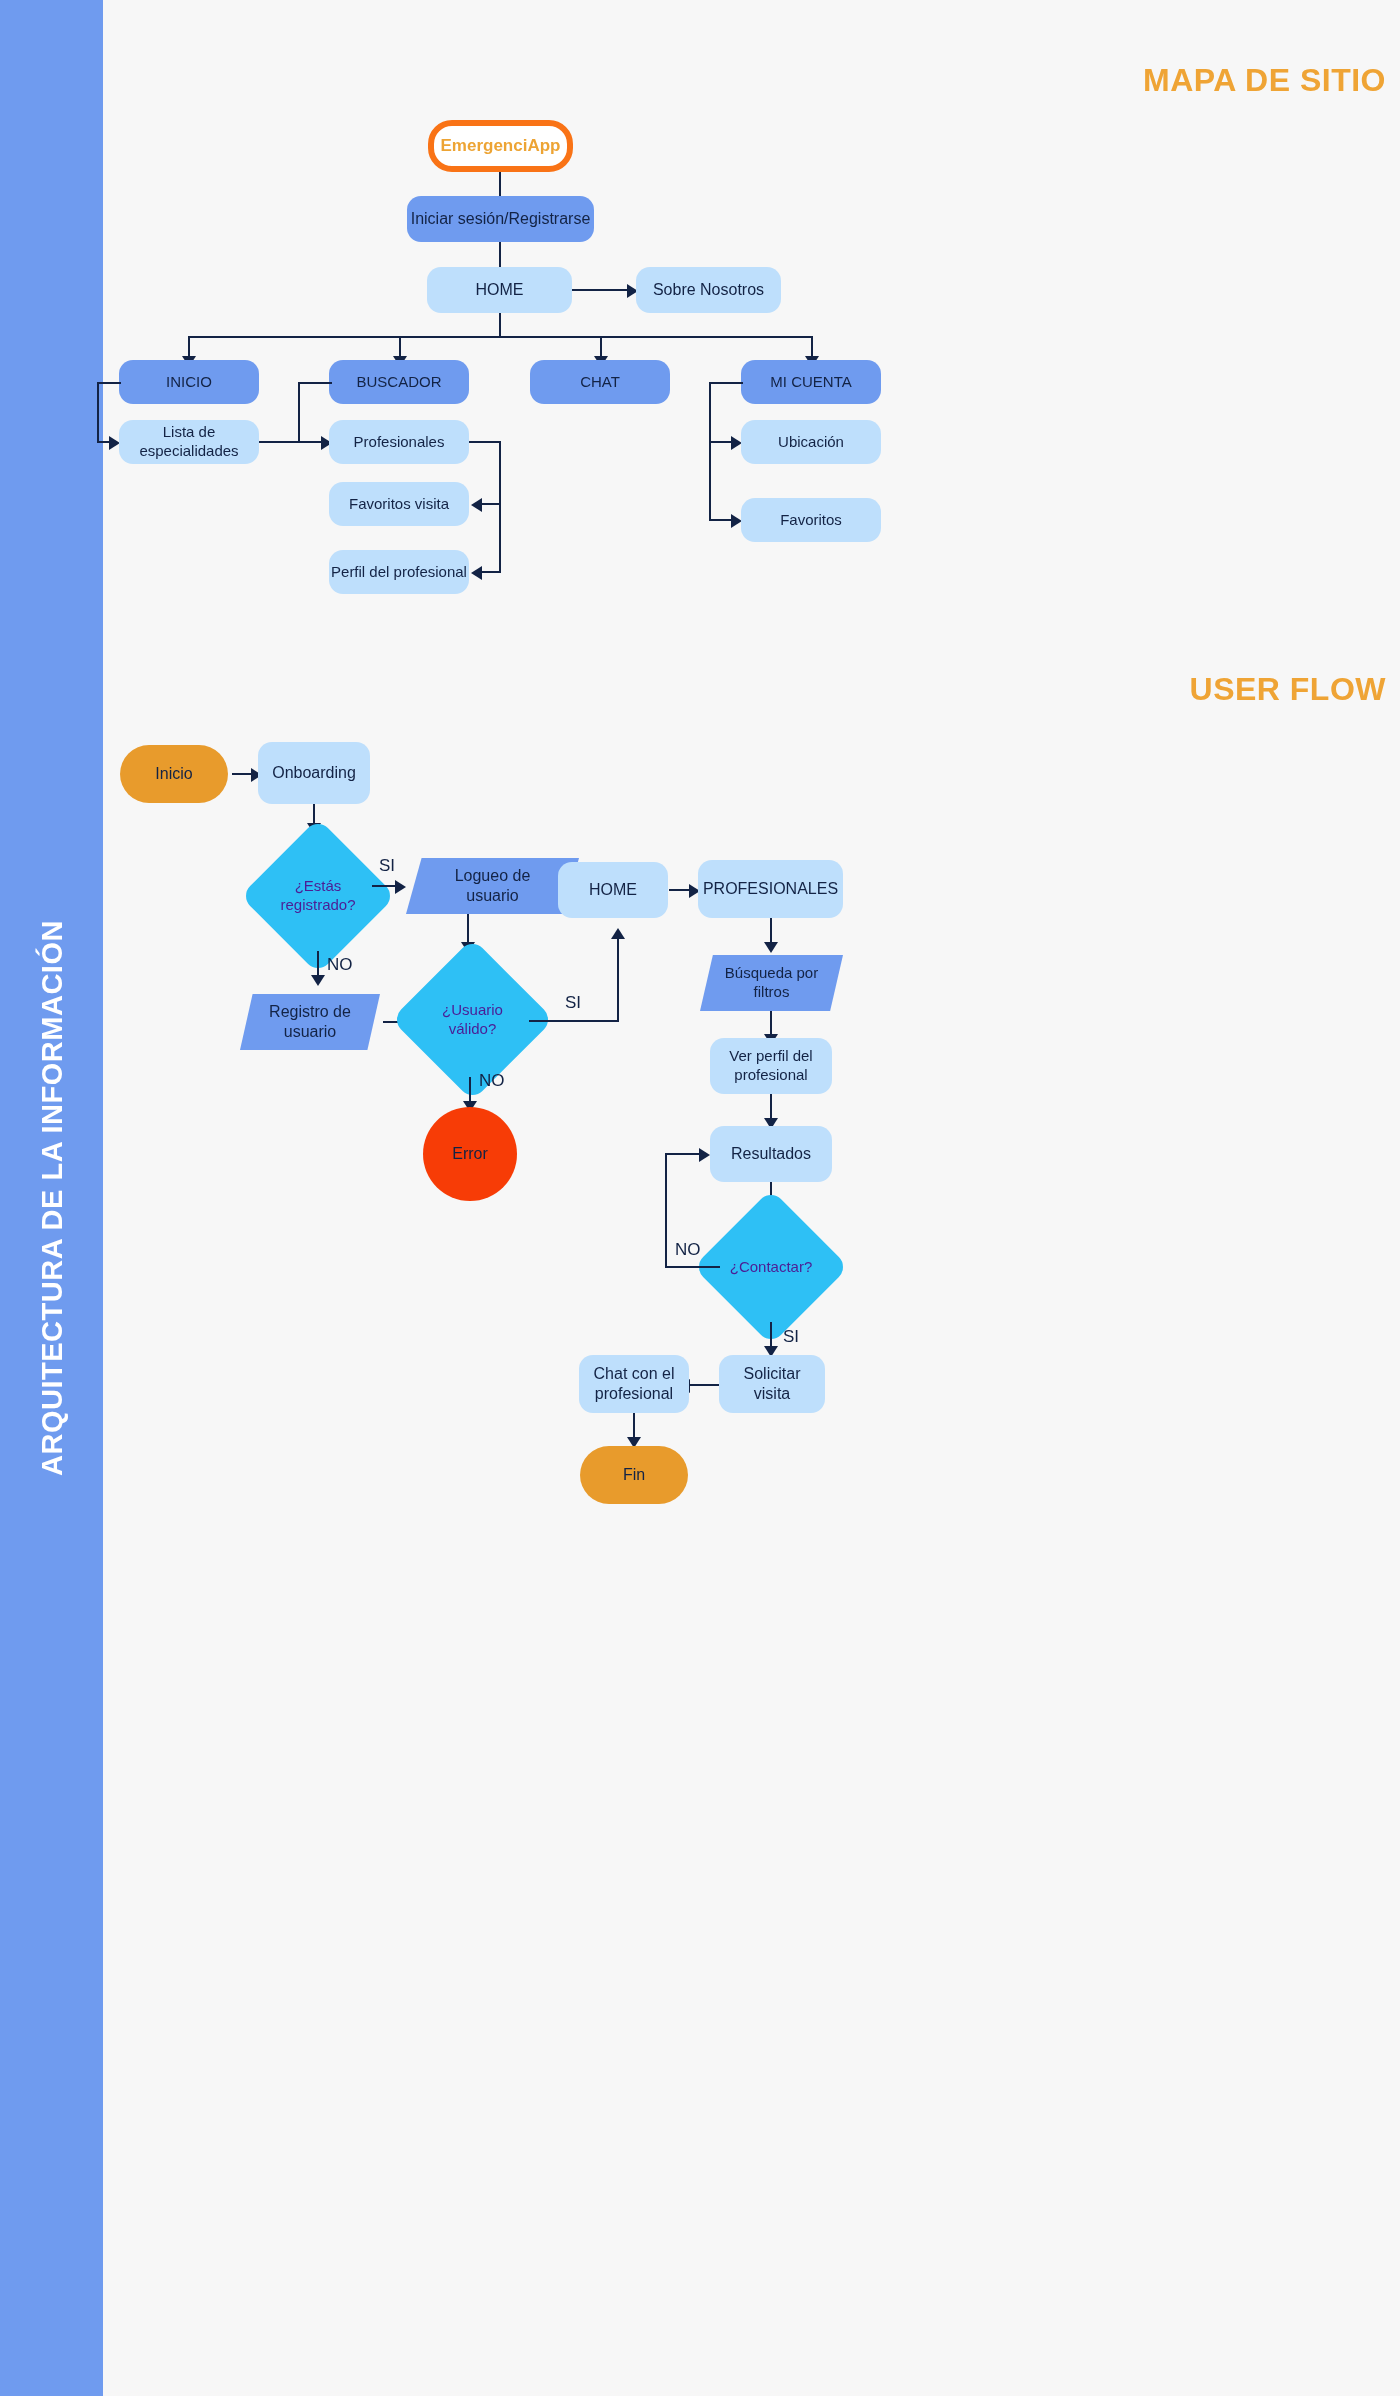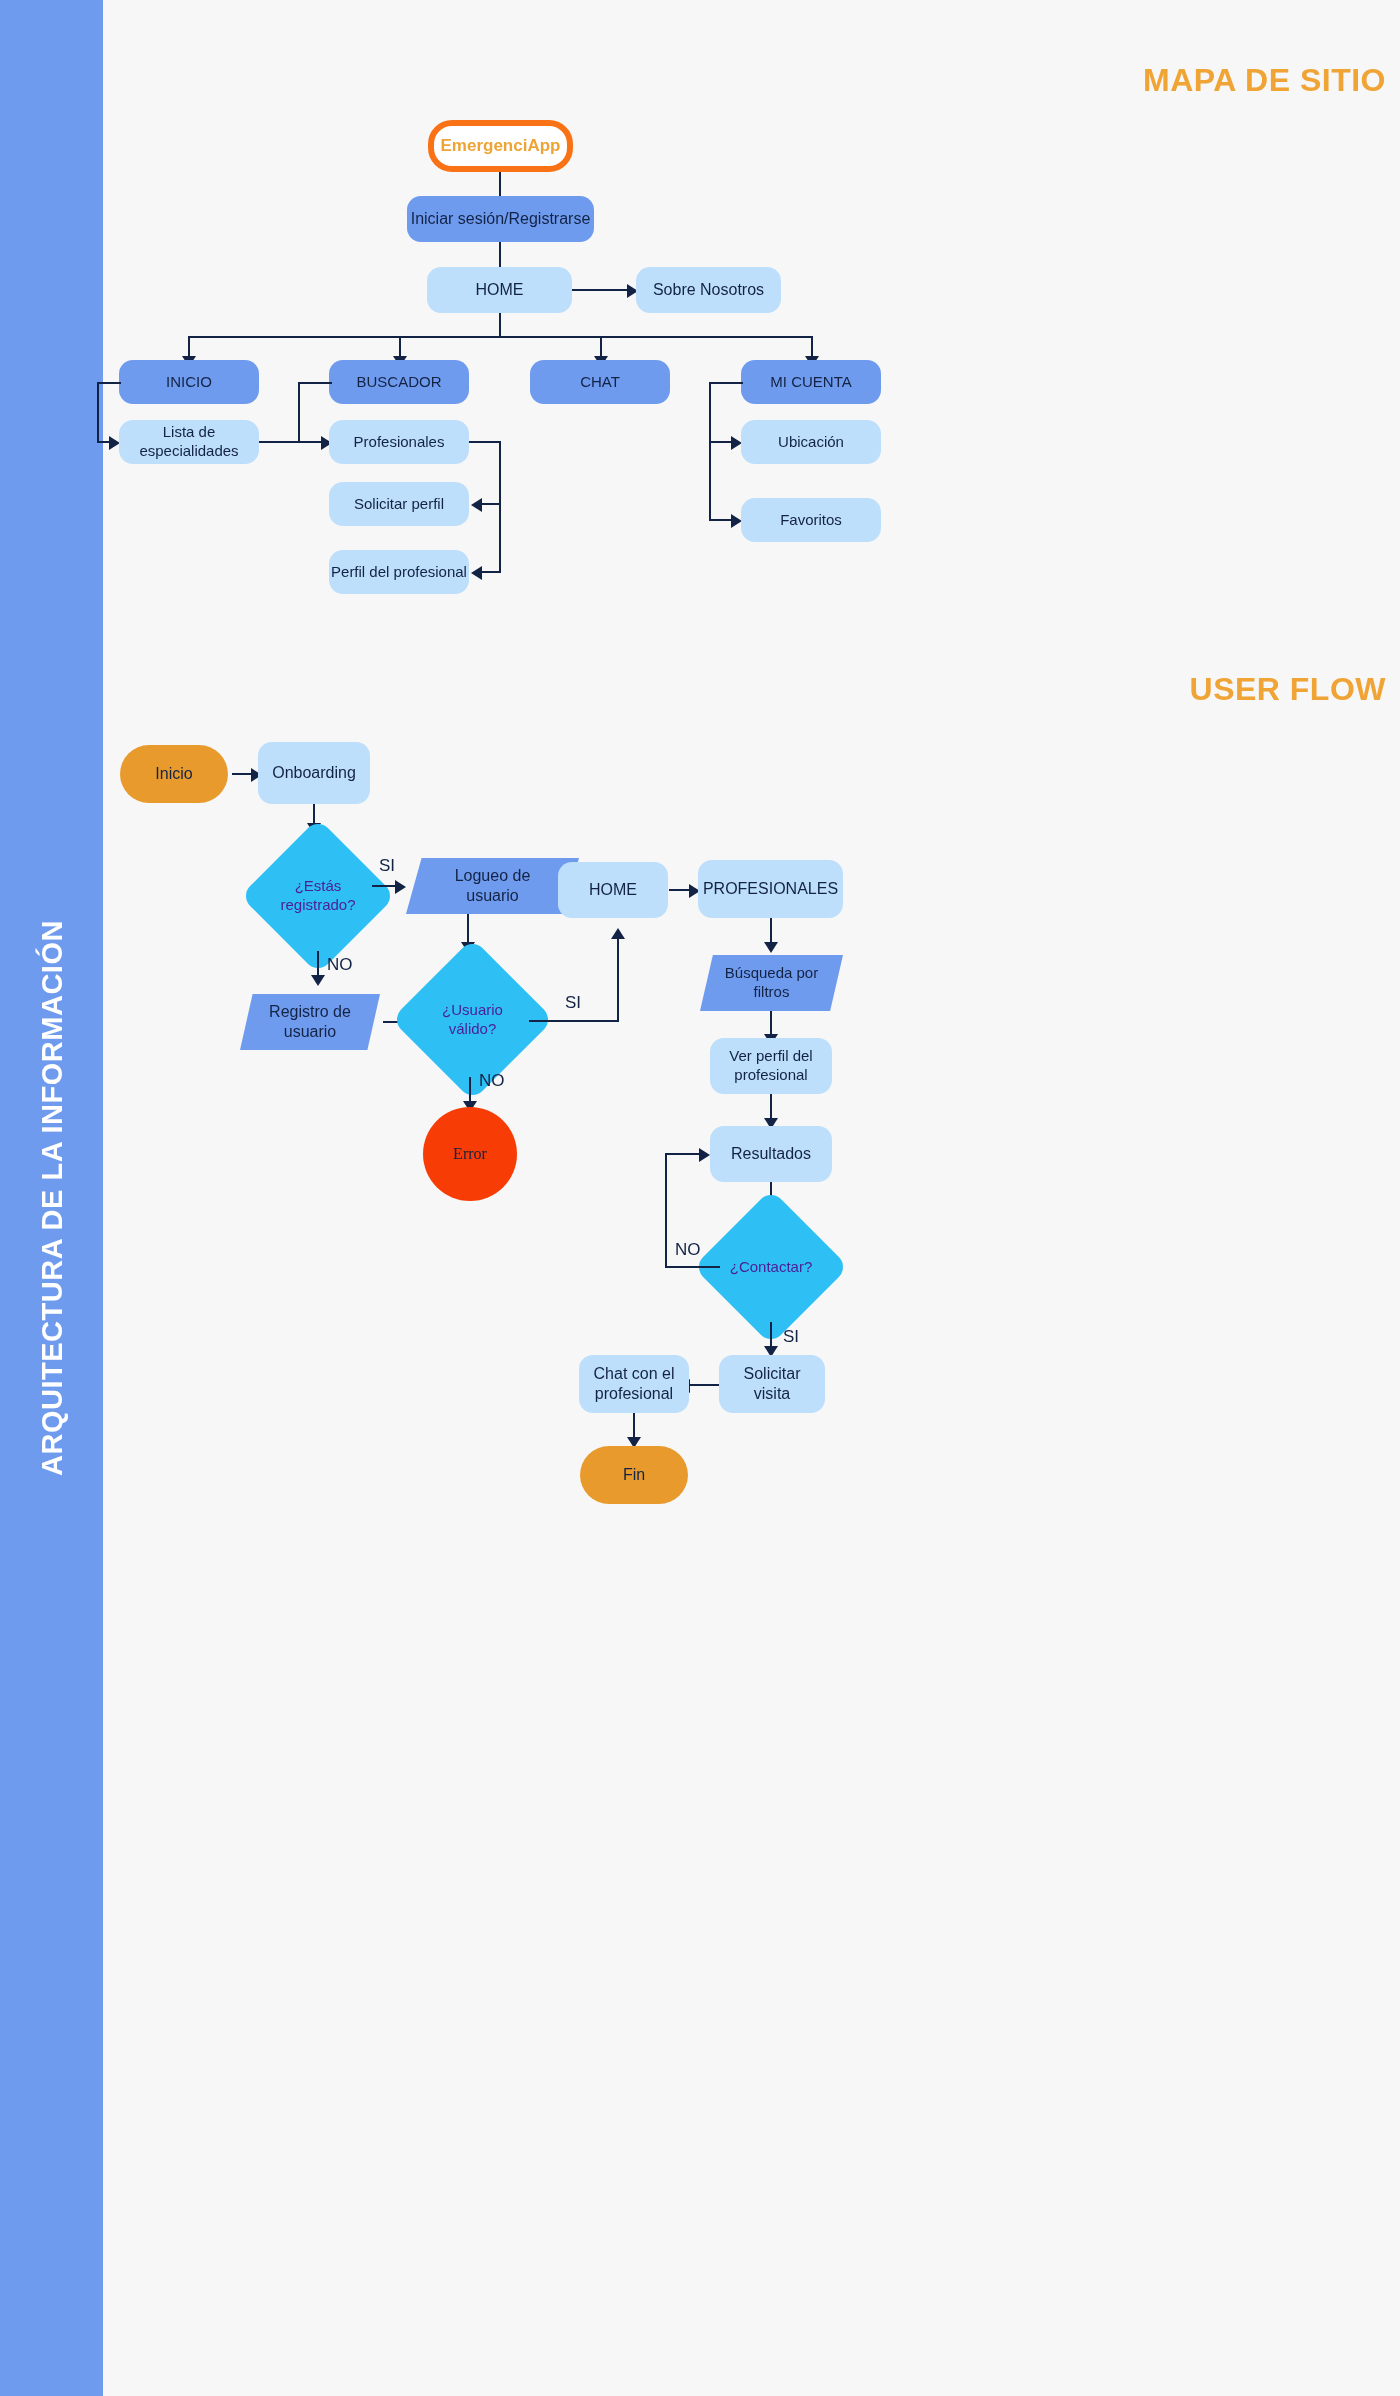--- a/index.html
+++ b/index.html
@@ -140,21 +140,21 @@
   <div class="arrow a-right" style="left:218px;top:436px;"></div>
 
   <div class="ln lv" style="left:195px;top:382px;height:60px;"></div>
   <div class="ln lh" style="left:195px;top:382px;width:34px;"></div>
   <div class="ln lh" style="left:195px;top:441px;width:30px;"></div>
 
   <div class="node n-light" style="left:226px;top:420px;width:140px;height:44px;font-size:15px;">
     <span>Profesionales</span>
   </div>
   <div class="node n-light" style="left:226px;top:482px;width:140px;height:44px;font-size:15px;">
-    <span>Solicitar perfil</span>
+    <span>Favoritos visita</span>
   </div>
   <div class="node n-light" style="left:226px;top:550px;width:140px;height:44px;font-size:15px;">
     <span>Perfil del profesional</span>
   </div>
 
   <div class="ln lh" style="left:366px;top:441px;width:32px;"></div>
   <div class="ln lv" style="left:396px;top:441px;height:131px;"></div>
   <div class="ln lh" style="left:378px;top:503px;width:20px;"></div>
   <div class="arrow a-left" style="left:368px;top:498px;"></div>
   <div class="ln lh" style="left:378px;top:571px;width:20px;"></div>
@@ -228,21 +228,21 @@
 
   <div class="ln lh" style="left:426px;top:1020px;width:90px;"></div>
   <div class="ln lv" style="left:514px;top:937px;height:85px;"></div>
   <div class="arrow a-up" style="left:508px;top:928px;"></div>
   <div class="edge-label" style="left:462px;top:993px;">SI</div>
 
   <div class="ln lv" style="left:366px;top:1077px;height:26px;"></div>
   <div class="arrow a-down" style="left:360px;top:1101px;"></div>
   <div class="edge-label" style="left:376px;top:1071px;">NO</div>
 
-  <div class="node n-error" style="left:320px;top:1107px;width:94px;height:94px;font-size:16px;font-family:Liberation Serif, serif;">
+  <div class="node n-error" style="left:320px;top:1107px;width:94px;height:94px;font-size:16px;">
     <span>Error</span>
   </div>
 
   <div class="node n-light" style="left:455px;top:862px;width:110px;height:56px;font-size:16px;">
     <span>HOME</span>
   </div>
   <div class="ln lh" style="left:566px;top:889px;width:23px;"></div>
   <div class="arrow a-right" style="left:586px;top:884px;"></div>
 
   <div class="node n-light" style="left:595px;top:860px;width:145px;height:58px;font-size:16px;">

